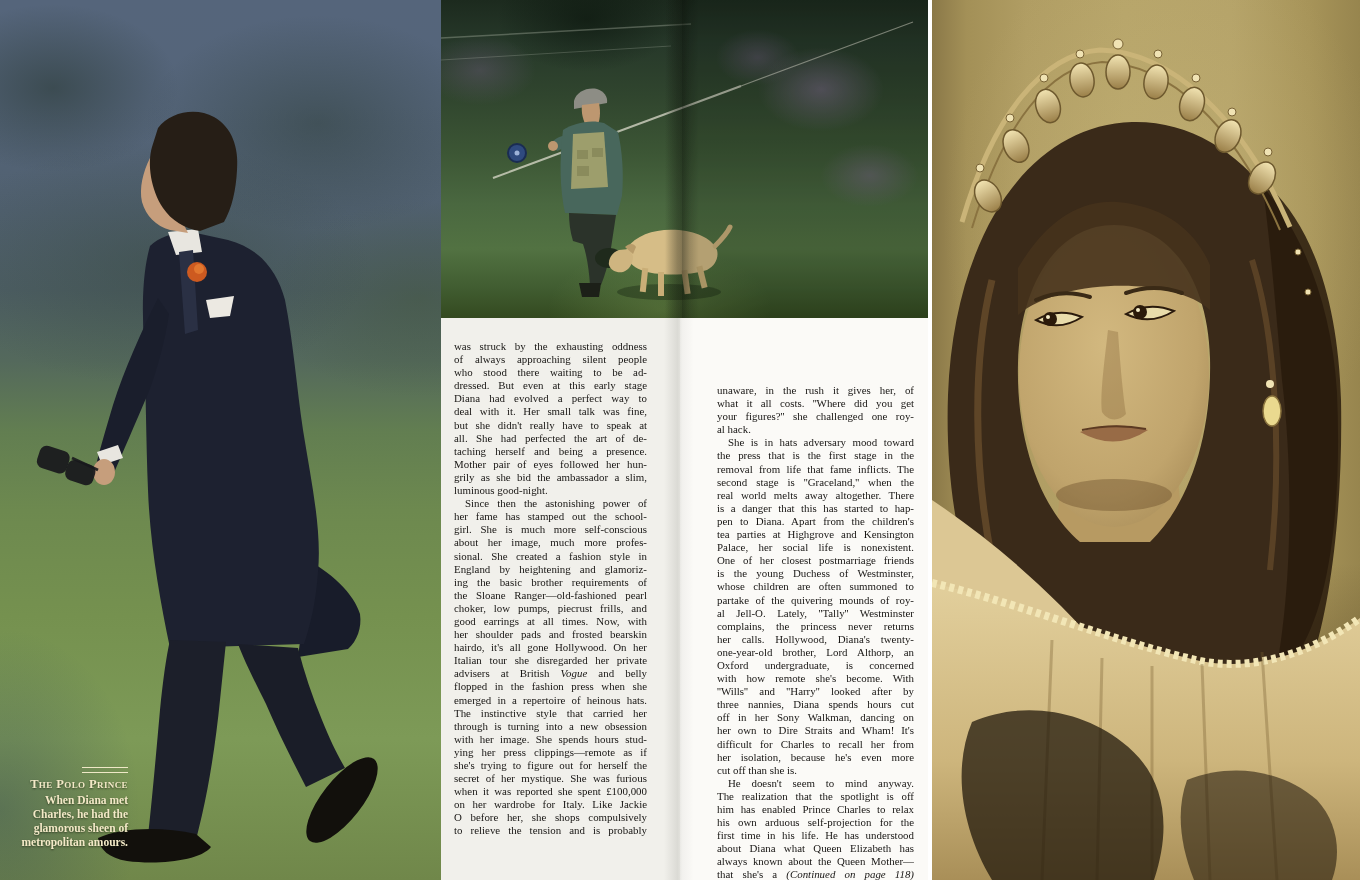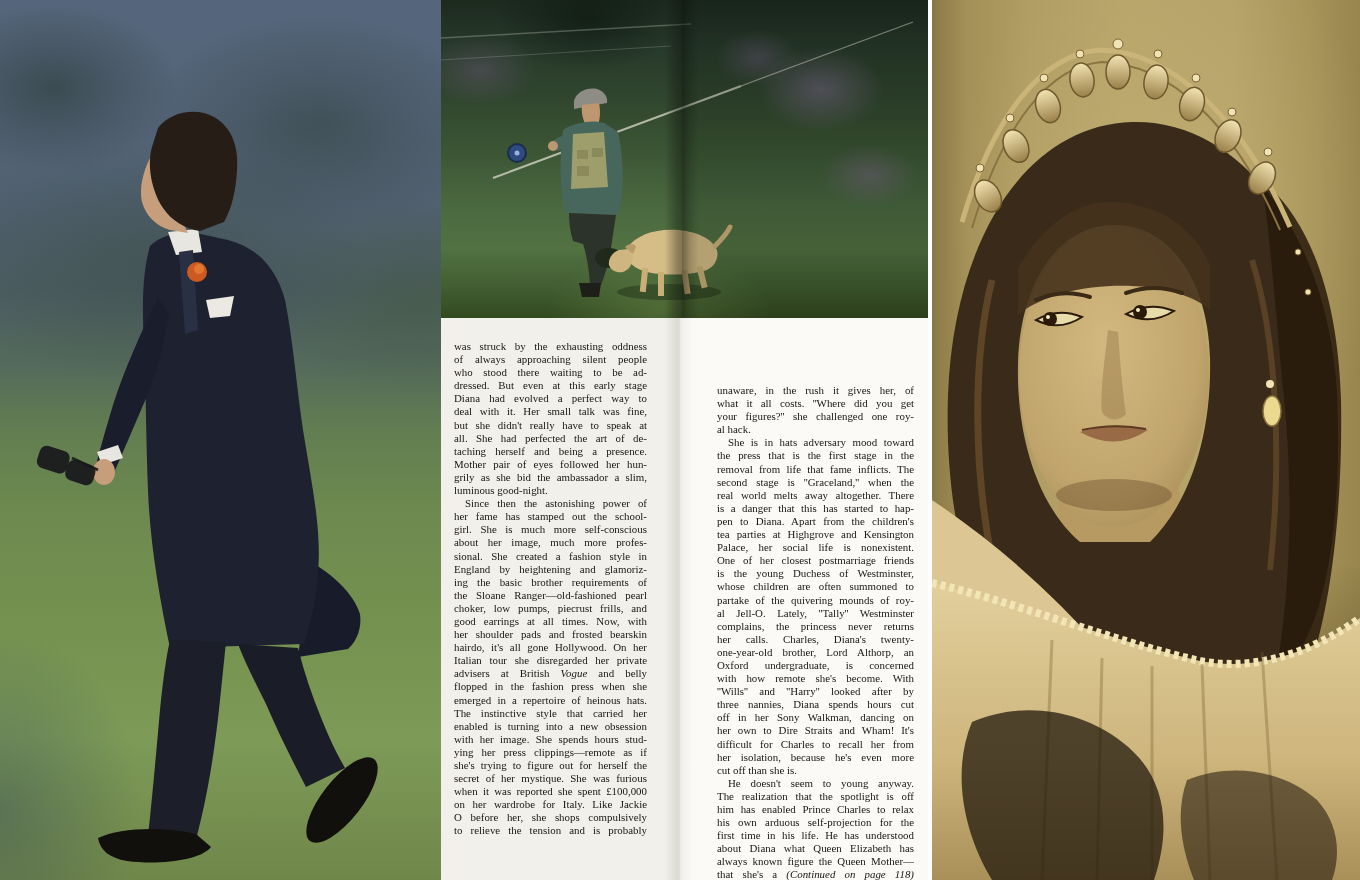--- a/index.html
+++ b/index.html
@@ -94,20 +94,25 @@
         <circle cx="199" cy="269" r="5" fill="#e2772f"></circle>
         <polygon points="206,300 234,296 230,316 210,318" fill="#ece9e2"></polygon>
 
         <path d="M170,640 L226,642 L220,700 C216,740 210,780 202,815 L196,840 L148,836 C152,800 156,755 160,710 C163,680 166,658 170,640 Z" fill="#1c1f2a"></path>
         <path d="M238,644 L298,648 C304,672 312,696 322,720 C330,740 338,756 345,768 L306,787 C292,760 278,732 266,704 C254,680 244,660 238,644 Z" fill="#1a1d28"></path>
 
         <path d="M98,838 C120,828 160,826 196,834 L211,847 C200,861 158,865 127,861 C109,858 100,850 98,838 Z" fill="#12100c"></path>
         <ellipse cx="342" cy="800" rx="20" ry="52" transform="rotate(38 342 800)" fill="#12100c"></ellipse>
       </g>
     </svg>
+    <figcaption class="caption cap-right cap-polo">
+      <span class="rule"></span>
+      <h3>The Polo Prince</h3>
+      <p>When Diana met Charles, he had the glamorous sheen of metropolitan amours.</p>
+    </figcaption>
   </figure>
 
   <figure class="photo fishing" style="margin:0" aria-label="Prince Charles with a fishing rod over his shoulder walking through heather with a yellow labrador">
     <svg width="487" height="319" viewBox="0 0 487 319">
 
       <line x1="0" y1="38" x2="250" y2="24" stroke="rgba(210,215,200,.3)" stroke-width="1.5"></line>
       <line x1="0" y1="60" x2="230" y2="46" stroke="rgba(210,215,200,.22)" stroke-width="1"></line>
 
       <line x1="52" y1="178" x2="300" y2="86" stroke="rgba(232,230,215,.7)" stroke-width="2"></line>
       <line x1="300" y1="86" x2="472" y2="22" stroke="rgba(232,230,215,.55)" stroke-width="1.2"></line>
@@ -173,21 +178,21 @@
         <div class="line">the Sloane Ranger—old-fashioned pearl</div>
         <div class="line">choker, low pumps, piecrust frills, and</div>
         <div class="line">good earrings at all times. Now, with</div>
         <div class="line">her shoulder pads and frosted bearskin</div>
         <div class="line">hairdo, it's all gone Hollywood. On her</div>
         <div class="line">Italian tour she disregarded her private</div>
         <div class="line">advisers at British <i>Vogue</i> and belly</div>
         <div class="line">flopped in the fashion press when she</div>
         <div class="line">emerged in a repertoire of heinous hats.</div>
         <div class="line">The instinctive style that carried her</div>
-        <div class="line">enabled is turning into a new obsession</div>
+        <div class="line">through is turning into a new obsession</div>
         <div class="line">with her image. She spends hours stud-</div>
         <div class="line">ying her press clippings—remote as if</div>
         <div class="line">she's trying to figure out for herself the</div>
         <div class="line">secret of her mystique. She was furious</div>
         <div class="line">when it was reported she spent £100,000</div>
         <div class="line">on her wardrobe for Italy. Like Jackie</div>
         <div class="line">O before her, she shops compulsively</div>
         <div class="line">to relieve the tension and is probably</div>
       </div>
     <div class="col col-right">
@@ -203,38 +208,38 @@
         <div class="line">is a danger that this has started to hap-</div>
         <div class="line">pen to Diana. Apart from the children's</div>
         <div class="line">tea parties at Highgrove and Kensington</div>
         <div class="line">Palace, her social life is nonexistent.</div>
         <div class="line">One of her closest postmarriage friends</div>
         <div class="line">is the young Duchess of Westminster,</div>
         <div class="line">whose children are often summoned to</div>
         <div class="line">partake of the quivering mounds of roy-</div>
         <div class="line">al Jell-O. Lately, ''Tally'' Westminster</div>
         <div class="line">complains, the princess never returns</div>
-        <div class="line">her calls. Charles, Diana's twenty-</div>
+        <div class="line">her calls. Hollywood, Diana's twenty-</div>
         <div class="line">one-year-old brother, Lord Althorp, an</div>
         <div class="line">Oxford undergraduate, is concerned</div>
         <div class="line">with how remote she's become. With</div>
         <div class="line">''Wills'' and ''Harry'' looked after by</div>
         <div class="line">three nannies, Diana spends hours cut</div>
         <div class="line">off in her Sony Walkman, dancing on</div>
         <div class="line">her own to Dire Straits and Wham! It's</div>
         <div class="line">difficult for Charles to recall her from</div>
         <div class="line">her isolation, because he's even more</div>
         <div class="line para-end">cut off than she is.</div>
-        <div class="line indent">He doesn't seem to young anyway.</div>
+        <div class="line indent">He doesn't seem to mind anyway.</div>
         <div class="line">The realization that the spotlight is off</div>
         <div class="line">him has enabled Prince Charles to relax</div>
         <div class="line">his own arduous self-projection for the</div>
         <div class="line">first time in his life. He has understood</div>
         <div class="line">about Diana what Queen Elizabeth has</div>
-        <div class="line">always known figure the Queen Mother—</div>
+        <div class="line">always known about the Queen Mother—</div>
         <div class="line">that she's a <i>(Continued on page 118)</i></div>
       </div>
   </section>
 
   <figure class="photo diana" style="margin:0" aria-label="Sepia portrait of Princess Diana wearing a pearl tiara, drop earring and white ruffled gown">
     <svg width="428" height="880" viewBox="0 0 428 880">
       <defs>
         <radialGradient id="skin" cx="45%" cy="40%" r="70%">
           <stop offset="0%" stop-color="#d2b87f"></stop>
             <stop offset="70%" stop-color="#c0a46c"></stop>

